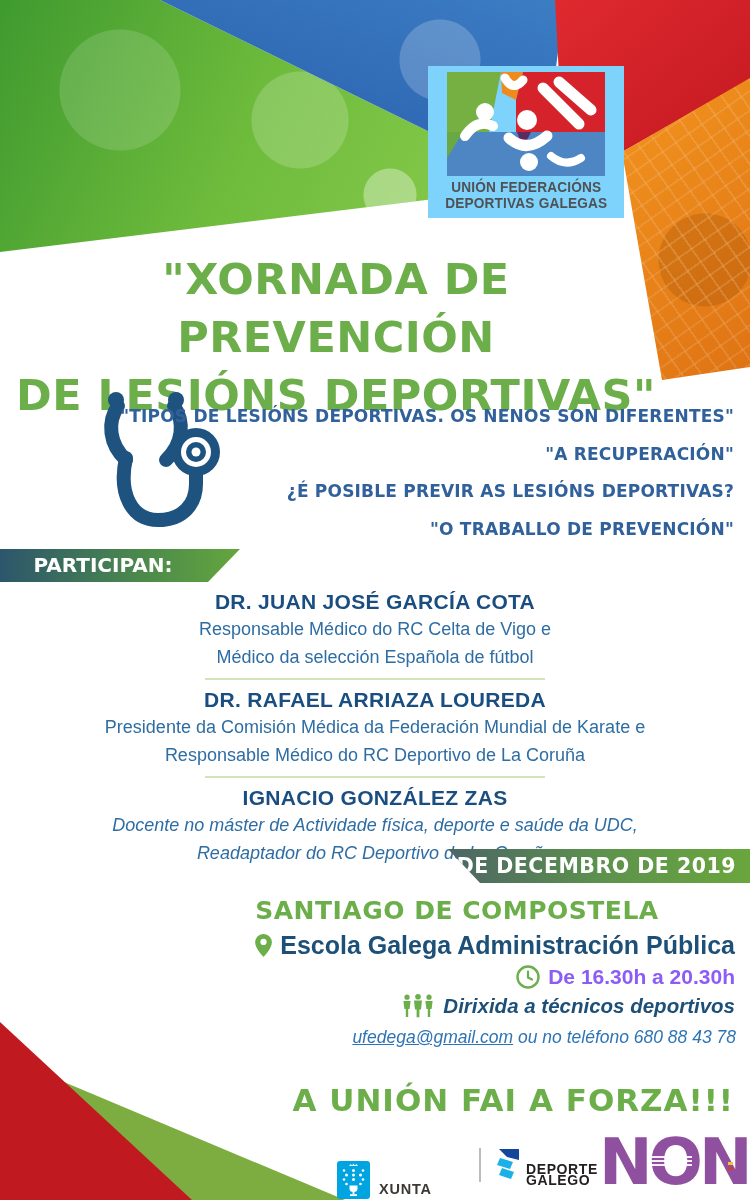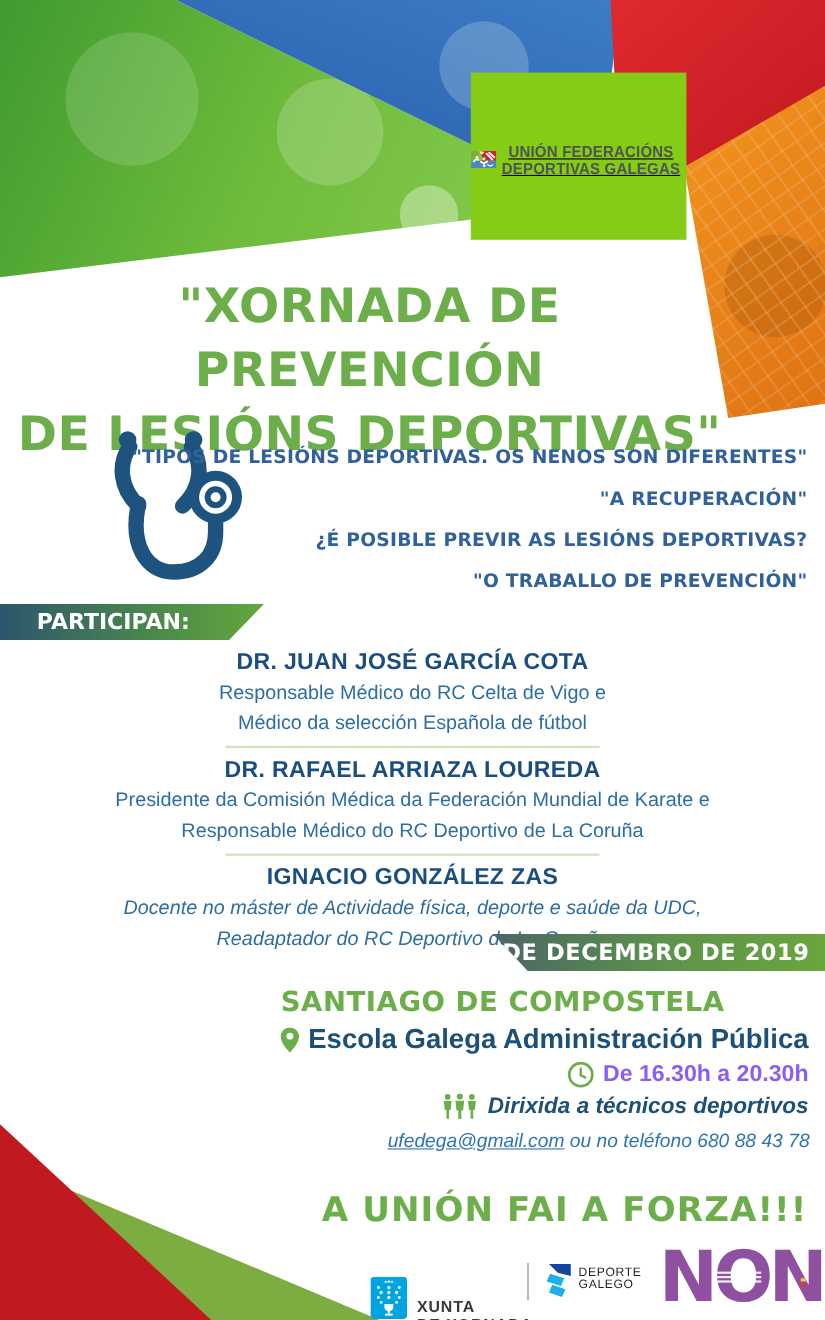--- a/index.html
+++ b/index.html
@@ -31,21 +31,21 @@
     clip-path:polygon(12px 82px,140px 8px,140px 297px,52px 310px); }
   .hdr-orange::after { content:""; position:absolute; inset:0; opacity:.35;
     background:
       repeating-linear-gradient(55deg, rgba(255,255,255,.35) 0 2px, transparent 2px 16px),
       repeating-linear-gradient(-35deg, rgba(255,255,255,.3) 0 2px, transparent 2px 16px),
       radial-gradient(circle at 95px 190px, rgba(110,50,0,.5) 0 46px, transparent 47px);
     clip-path:polygon(12px 82px,140px 8px,140px 297px,52px 310px); }
 
   
   .logo-box { position:absolute; left:428px; top:66px; width:196px; height:152px;
-    background:#84cc16; display:flex; align-items:center; padding-top:6px;text-decoration:underline; }
+    background:#7dd3fc; display:flex; flex-direction:column; align-items:center; padding-top:6px; }
   .logo-box svg { display:block; }
   .org-name { margin-top:4px; text-align:center; color:#4f5154; font-size:14.5px; font-weight:600;
     line-height:15.5px; letter-spacing:.2px; transform:scaleX(.94); white-space:nowrap; }
 
   
   .hand { font-family:"DejaVu Sans", sans-serif; font-weight:800; }
 
   .title { position:absolute; left:0; top:250px; width:672px; text-align:center;
     color:#6cae4a; font-size:43px; line-height:58px; letter-spacing:.5px; }
 
@@ -87,21 +87,21 @@
 
   .slogan { position:absolute; right:16px; top:1082px; color:#6cae4a; font-size:31px; letter-spacing:1px; }
 
   
   .footer { position:absolute; left:0; top:1140px; width:750px; height:60px; }
   .xunta { position:absolute; left:337px; top:6px; display:flex; align-items:center; gap:9px; }
   .xunta-emblem { width:33px; height:38px; background:#00a4e1; border-radius:3px; position:relative; }
   .xunta-txt { color:#3b3836; font-size:14.5px; font-weight:600; line-height:15.5px; letter-spacing:.8px;margin-top:36px; }
   .ft-div { position:absolute; left:479px; top:8px; width:2px; height:34px; background:#bcbcbc; }
   .deporte { position:absolute; left:497px; top:9px; display:flex; align-items:flex-start; gap:7px; }
-  .deporte-txt { color:#231f20; font-size:11px; font-weight:400; line-height:11px; letter-spacing:.6px; margin-top:3px; }
+  .deporte-txt { color:#231f20; font-size:14px; font-weight:700; line-height:11px; letter-spacing:.6px; margin-top:15px; }
   .non { position:absolute; left:599px; top:-8px; color:#8f50a0; font-size:64px; font-weight:700;
     font-family:"DejaVu Sans", sans-serif; letter-spacing:-4px; line-height:60px; }
   .non-finetext { position:absolute; left:650px; top:16px; width:42px; }
   .non-finetext i { display:block; height:2px; background:rgba(255,255,255,.9); margin-bottom:2px; }
   .non-chip-y { position:absolute; left:728px; top:22px; width:5px; height:3px; background:#f4c23c; }
   .non-chip-r { position:absolute; left:728px; top:27px; width:5px; height:3px; background:#d23c32; }
 
   
   .bl-green { left:0; top:1082px; width:345px; height:118px; background:#7dad41;
     clip-path:polygon(64px 0,345px 118px,0 118px); }

